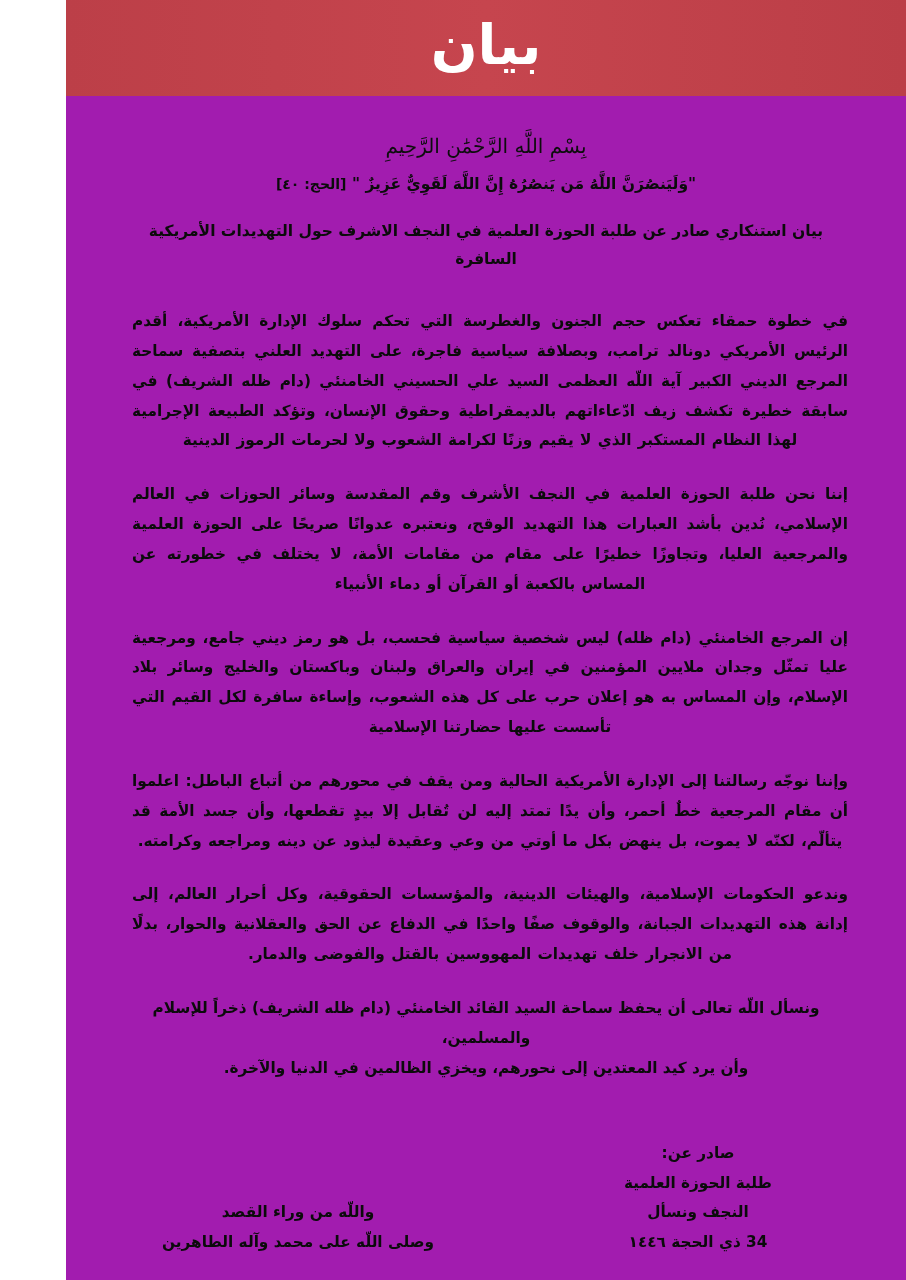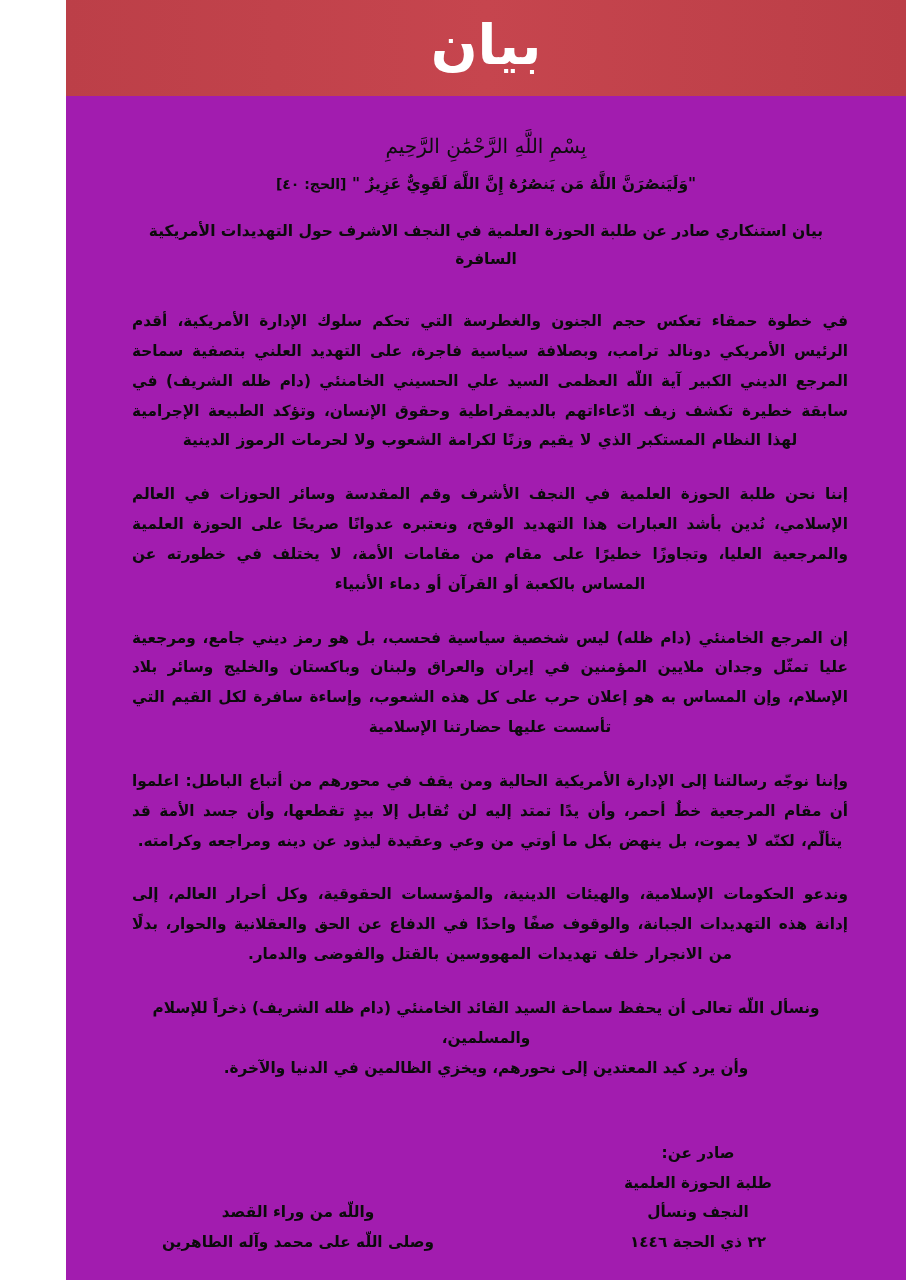--- a/index.html
+++ b/index.html
@@ -188,18 +188,18 @@
 
     <div class="footer-col footer-right">
       <span class="footer-line">واللّه من وراء القصد</span>
       <span class="footer-line">وصلى اللّه على محمد وآله الطاهرين</span>
     </div>
 
     <div class="footer-col footer-left">
       <span class="footer-line">صادر عن:</span>
       <span class="footer-line">طلبة الحوزة العلمية</span>
       <span class="footer-line">النجف ونسأل</span>
-      <span class="footer-line date">٢٢ ذي الحجة ١٤٤٦</span>
+      <span class="footer-line date">34 ذي الحجة ١٤٤٦</span>
     </div>
 
   </div>
 
 </div>
 
 </body></html>

